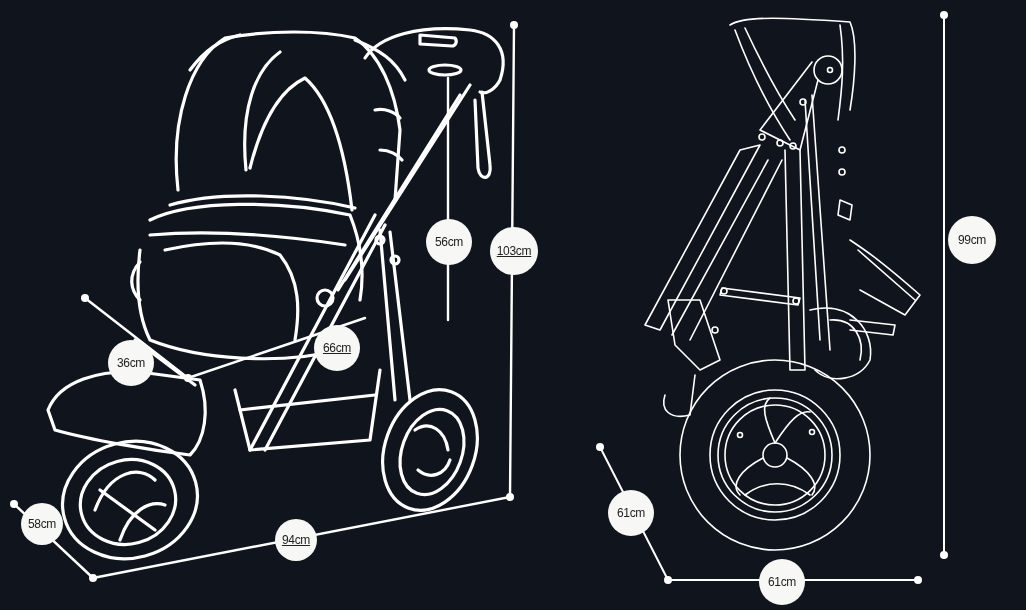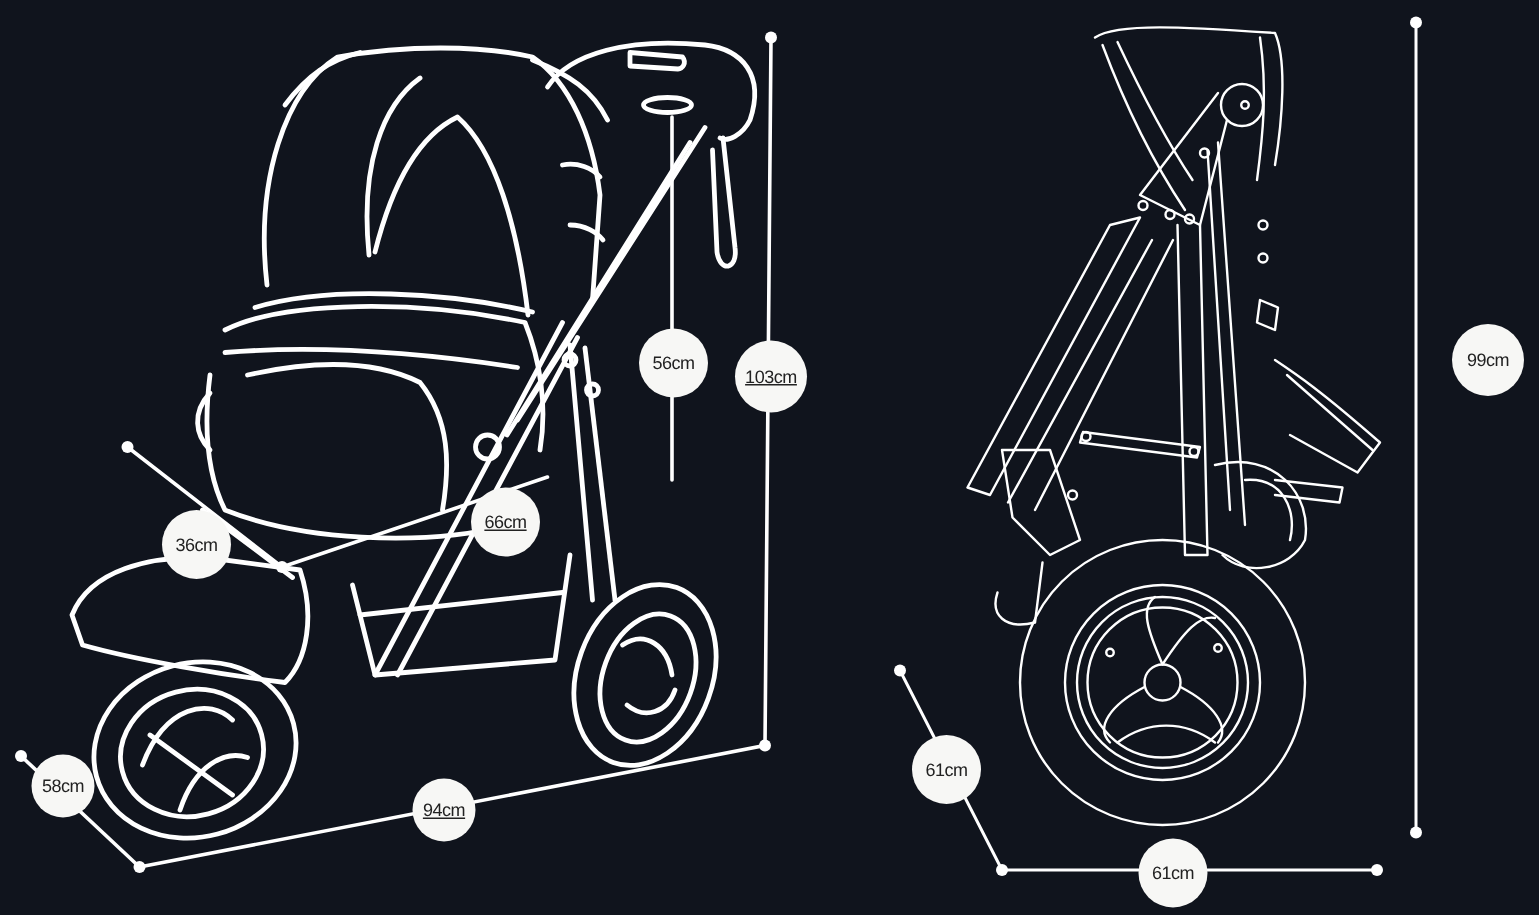--- a/index.html
+++ b/index.html
@@ -162,17 +162,17 @@
     </g>
   </svg>
 
   <div class="badge b-sm" style="left:42px; top:524px;">58cm</div>
   <div class="badge b-sm" style="left:296px; top:540px;text-decoration:underline;">94cm</div>
   <div class="badge b-md" style="left:131px; top:363px;">36cm</div>
   <div class="badge b-md" style="left:337px; top:348px;text-decoration:underline;">66cm</div>
   <div class="badge b-md" style="left:449px; top:242px;">56cm</div>
   <div class="badge b-lg" style="left:514px; top:251px;text-decoration:underline;">103cm</div>
 
-  <div class="badge b-lg" style="left:992px; top:240px;">99cm</div>
+  <div class="badge b-lg" style="left:972px; top:240px;">99cm</div>
   <div class="badge b-md" style="left:631px; top:513px;">61cm</div>
   <div class="badge b-md" style="left:782px; top:582px;">61cm</div>
 
 </div>
 
 </body></html>

